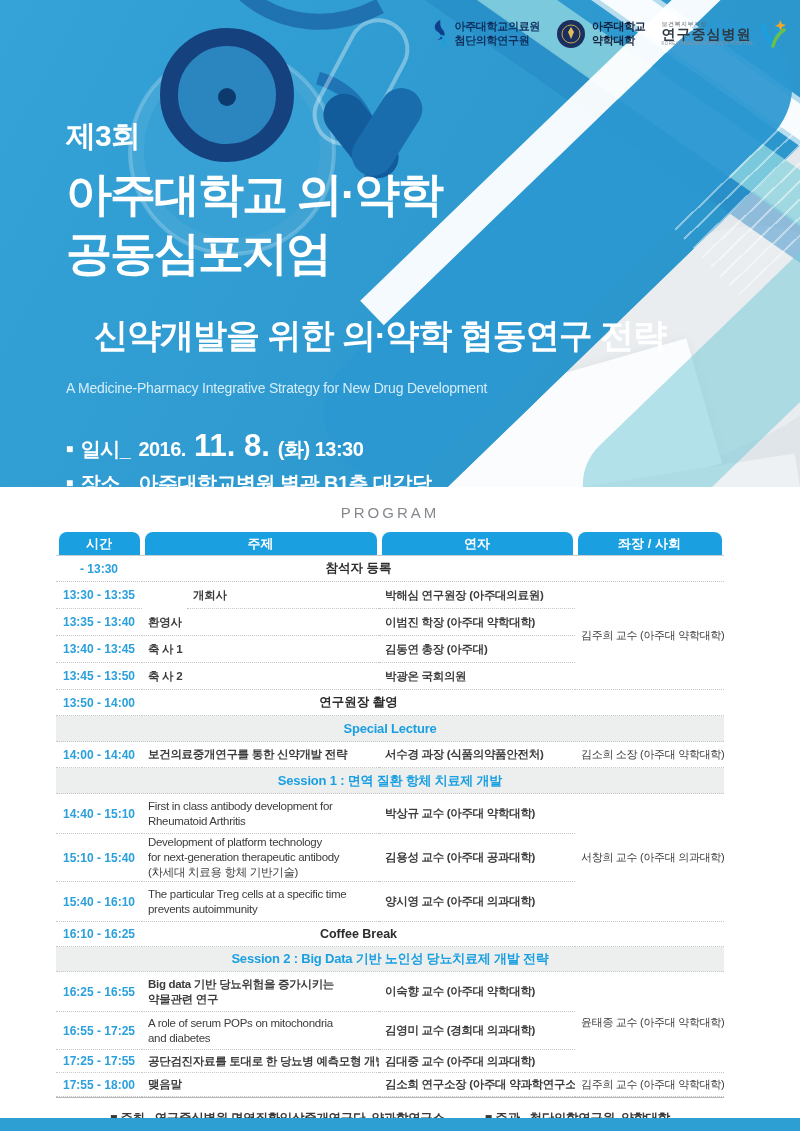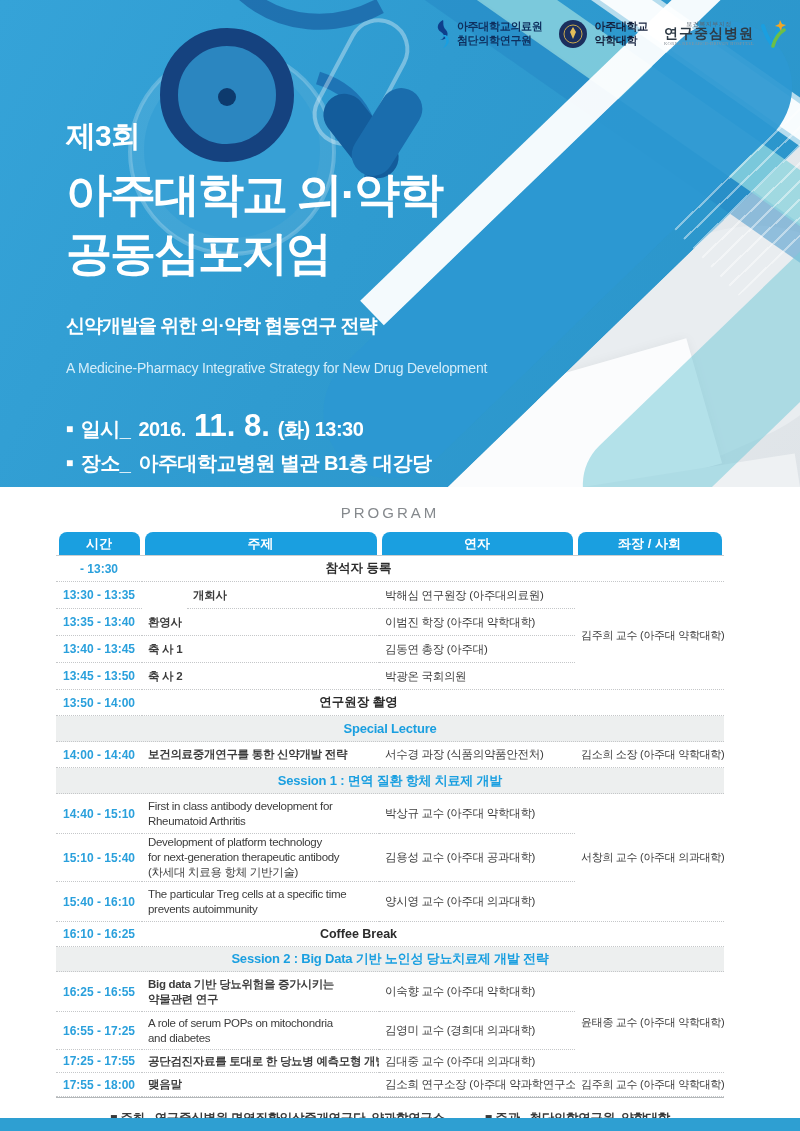--- a/index.html
+++ b/index.html
@@ -35,30 +35,30 @@
   .band-blue  { left:342px; top:392px; width:600px; height:132px; border-radius:66px; background:rgba(44,152,210,.93); transform:rotate(-44deg); transform-origin:left center; }
   .band-teal  { left:598px; top:468px; width:470px; height:108px; border-radius:54px; background:rgba(121,202,216,.55); transform:rotate(-44deg); transform-origin:left center; }
   .pinstripes { left:672px; top:130px; width:230px; height:100px; transform:rotate(-44deg);
     background:repeating-linear-gradient(0deg, rgba(255,255,255,.55) 0 2px, transparent 2px 13px); opacity:.8; }
 
   
   .logos { position:absolute; top:18px; right:14px; display:flex; align-items:center; gap:16px; z-index:5; }
   .logo { display:flex; align-items:center; gap:6px; }
   .logo-txt { font-size:11px; font-weight:bold; color:#0e2f5e; line-height:1.25; letter-spacing:-0.3px; }
   .logo-txt.dark { color:#14203c; }
-  .hosp { text-align:center; line-height:1.05;font-family:Liberation Serif, serif; }
+  .hosp { text-align:left; line-height:1.05; }
   .hosp .tiny { font-size:6px; color:#5c6670; letter-spacing:.5px; }
   .hosp .name { font-size:14px; font-weight:bold; color:#2e3a45; letter-spacing:1px; }
   .hosp .eng  { font-size:4.5px; color:#8a939b; letter-spacing:.3px; }
 
   
   .poster-content { position:absolute; left:66px; top:116px; z-index:6; color:#fff; }
   .edition { font-size:30px; font-weight:800; letter-spacing:-1px; }
   .title { font-size:46px; font-weight:800; line-height:1.28; letter-spacing:-2px; margin-top:8px; }
-  .subtitle-ko { font-size:19px; font-weight:800; letter-spacing:-1px; margin-top:30px; }
+  .subtitle-ko { font-size:34px; font-weight:800; letter-spacing:-1px; margin-top:30px;margin-left:28px; }
   .subtitle-en { font-size:14px; font-weight:400; color:rgba(235,248,255,.88); margin-top:21px; letter-spacing:-0.2px; }
   .info { margin-top:32px; }
   .info-line { display:flex; align-items:baseline; gap:8px; font-size:20px; font-weight:700; letter-spacing:-0.5px; margin-top:6px; }
   .bullet { font-size:12px; transform:translateY(-3px); }
   .date-big { font-size:31px; font-weight:800; letter-spacing:0; }
 
   
   .program { position:relative; width:780px; padding-top:17px; }
   .pg-heading { text-align:center; font-size:15px; letter-spacing:3px; color:#85898d; font-weight:400; }
   .pg-table { width:668px; margin:11px auto 0; }
@@ -66,21 +66,21 @@
   .pg-head { height:23px; }
   .tab { background:#1a9fe0; color:#fff; font-weight:700; font-size:13px; display:flex; align-items:center; justify-content:center; border-radius:8px 8px 0 0; margin:0 2.5px; }
   .pg-body {
     grid-template-rows:26px 27px 27px 27px 27px 26px 26px 26px 26px 40px 48px 40px 25px 25px 40px 38px 23px 24px;
     border-top:1px solid #cbced0; border-bottom:1px solid #b4b8ba;
   }
   .c { display:flex; align-items:center; padding:1px 6px; border-bottom:1px dotted #c5c7c9; font-size:12px; color:#3c3c3c; overflow:hidden; }
   .c.time { color:#2aa0dc; font-weight:700; justify-content:center; font-size:12px; padding:0 2px; white-space:nowrap; }
   .c.topic { white-space:pre; line-height:1.3; font-size:11.5px; letter-spacing:-0.3px; }
   .c.topic.ko { font-weight:700; }
-  .c.speaker { font-size:11.5px; font-weight:400; white-space:nowrap; letter-spacing:-0.3px; }
+  .c.speaker { font-size:11.5px; font-weight:700; white-space:nowrap; letter-spacing:-0.3px; }
   .c.chair { font-size:11px; font-weight:500; white-space:nowrap; letter-spacing:-0.3px; }
   .c.center-text { justify-content:center; font-weight:700; color:#2b2b2b; font-size:12.5px; }
   .c.section { justify-content:center; background:#edefef; color:#1a9fe0; font-weight:700; font-size:13px; letter-spacing:-0.2px; }
 
   .pg-footer { display:flex; justify-content:center; gap:40px; margin-top:12px; font-size:12.5px; font-weight:700; color:#3a3a3a; letter-spacing:-0.3px; }
 
   .bottom-bar { position:absolute; left:0; bottom:0; width:800px; height:13px; background:#2e9fd2; }
 </style>
 </head>
 <body>

